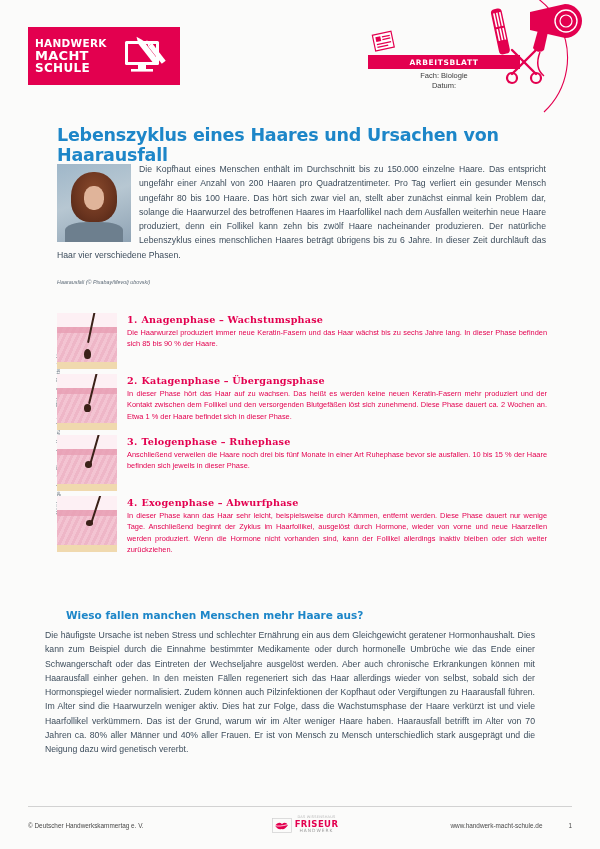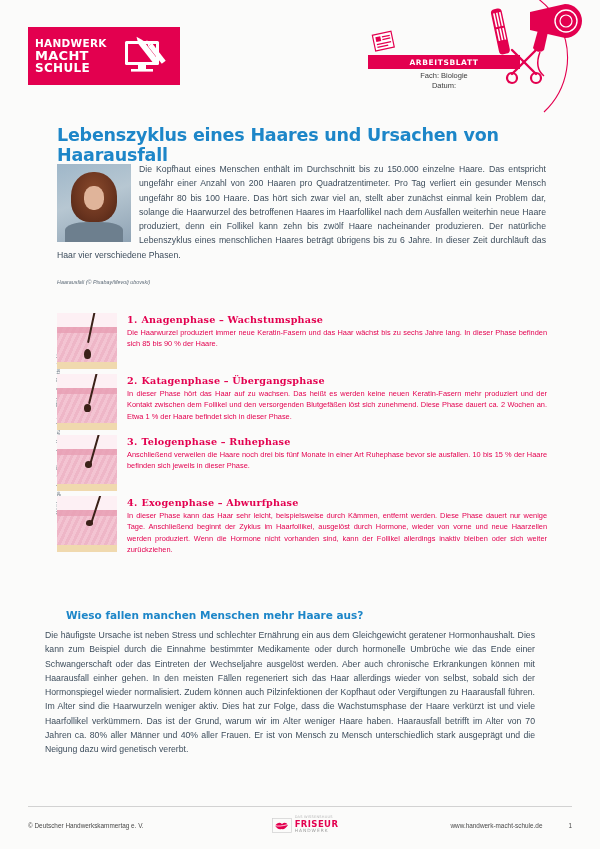--- a/index.html
+++ b/index.html
@@ -311,20 +311,21 @@
     justify-content: center;
     gap: 3px;
   }
   .f-mid .lips {
     width: 20px; height: 15px;
     position: relative;
   }
   .f-mid .fw {
     line-height: 1.05;
     font-family: "DejaVu Sans", sans-serif;
+    text-align: center;
   }
   .f-mid .fw .l1 { font-size: 3.6px; color: #b9b9b9; letter-spacing: .2px; }
   .f-mid .fw .l2 { font-size: 8.5px; color: #e3004f; font-weight: bold; letter-spacing: .4px; }
   .f-mid .fw .l3 { font-size: 4.4px; color: #9a9a9a; letter-spacing: 1px; }
   .f-right {
     width: 205px;
     display: flex;
     justify-content: flex-end;
     align-items: center;
     gap: 26px;

